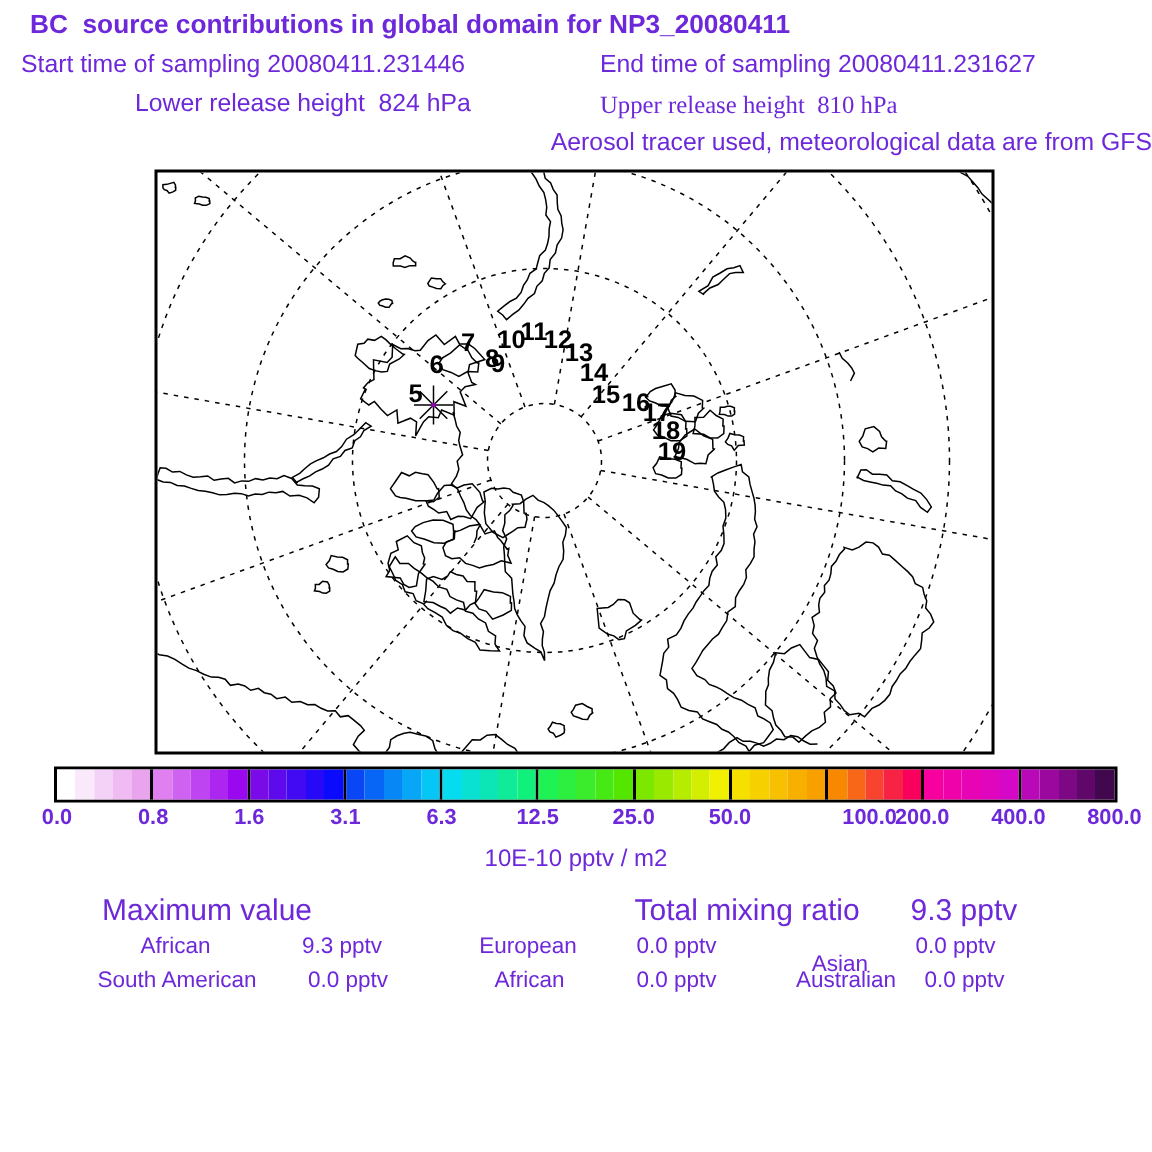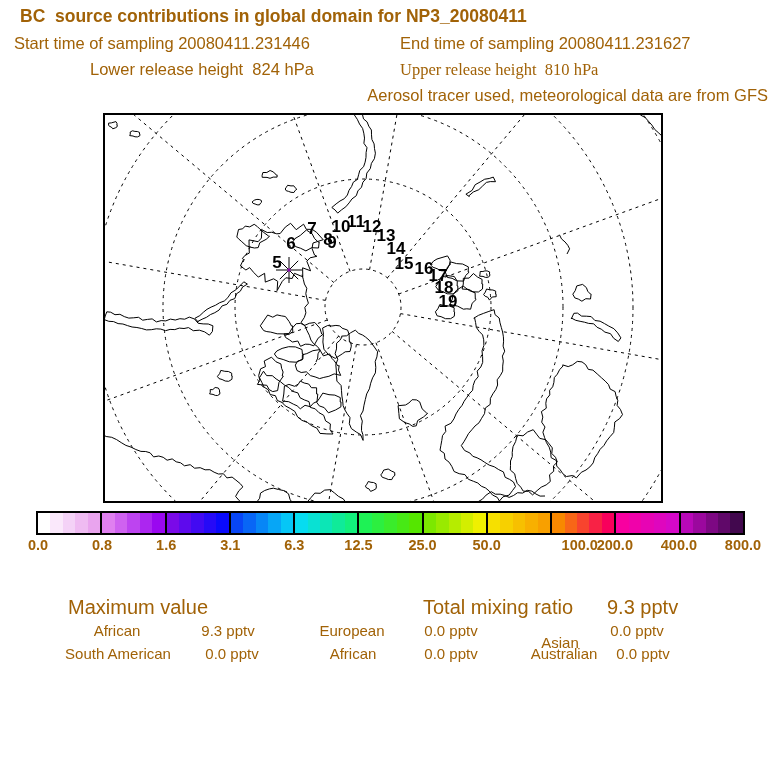--- a/index.html
+++ b/index.html
@@ -1,17 +1,17 @@
 <!DOCTYPE html>
 <html><head>
 <meta charset="utf-8">
 <style>
   html,body{margin:0;padding:0;background:#fff;}
   #stage{position:relative;width:768px;height:768px;background:#fff;overflow:hidden;
-         font-family:"Liberation Sans",sans-serif;color:#a16207;}
+         font-family:"Liberation Sans",sans-serif;color:#6d28d9;}
   .abs{position:absolute;white-space:pre;}
   .ctrx{transform:translateX(-50%);}
   #title{left:20px;top:6px;font-size:17.5px;font-weight:bold;}
   .h2{font-size:16.5px;}
   #map-frame{position:absolute;left:103px;top:113px;width:556px;height:386px;border:2px solid #000;background:#fff;}
   #map-svg{display:block;}
   #colorbar{position:absolute;left:36px;top:511px;width:705px;height:20px;border:2px solid #000;display:flex;}
   .seg{flex:1 1 0;display:flex;border-right:2px solid #000;}
   .seg:last-child{border-right:none;}
   .cbcell{flex:1 1 0;}
@@ -217,20 +217,21 @@
       <div class="tick" style="left: 230.273px;">3.1</div>
       <div class="tick" style="left: 294.364px;">6.3</div>
       <div class="tick" style="left: 358.455px;">12.5</div>
       <div class="tick" style="left: 422.545px;">25.0</div>
       <div class="tick" style="left: 486.636px;">50.0</div>
       <div class="tick" style="left: 550.727px; margin-left: 29px;">100.0</div>
       <div class="tick" style="left: 614.818px;">200.0</div>
       <div class="tick" style="left: 678.909px;">400.0</div>
       <div class="tick" style="left: 743px;">800.0</div>
     </div>
+  <div id="units" class="abs">10E-10 pptv / m2</div>
 
   <div class="abs s1" style="left:68px;top:596px;">Maximum value</div>
   <div class="abs s1" style="left:423px;top:596px;text-align:right;">Total mixing ratio</div>
   <div class="abs s1" style="left:607px;top:596px;">9.3 pptv</div>
 
   <div class="abs s2 ctrx" style="left:117px;top:622px;">African</div>
   <div class="abs s2 ctrx" style="left:228px;top:622px;">9.3 pptv</div>
   <div class="abs s2 ctrx" style="left:352px;top:622px;">European</div>
   <div class="abs s2 ctrx" style="left:451px;top:622px;">0.0 pptv</div>
   <div class="abs s2 ctrx" style="left:560px;top:622px;margin-top:12px;">Asian</div>

